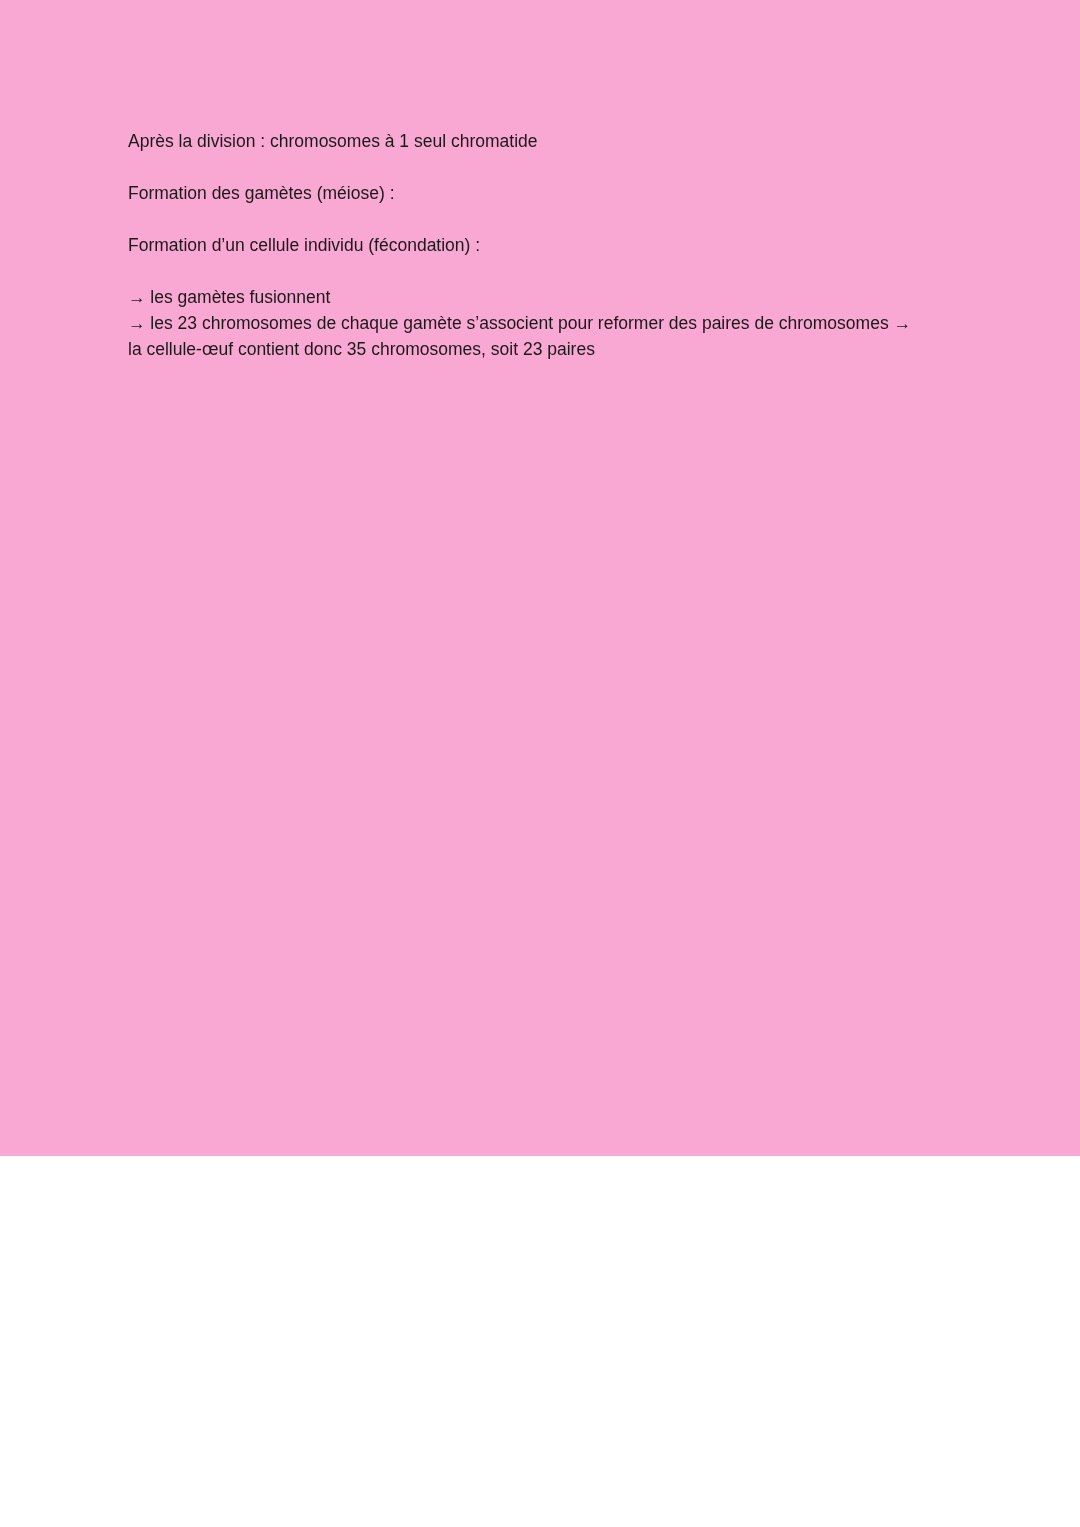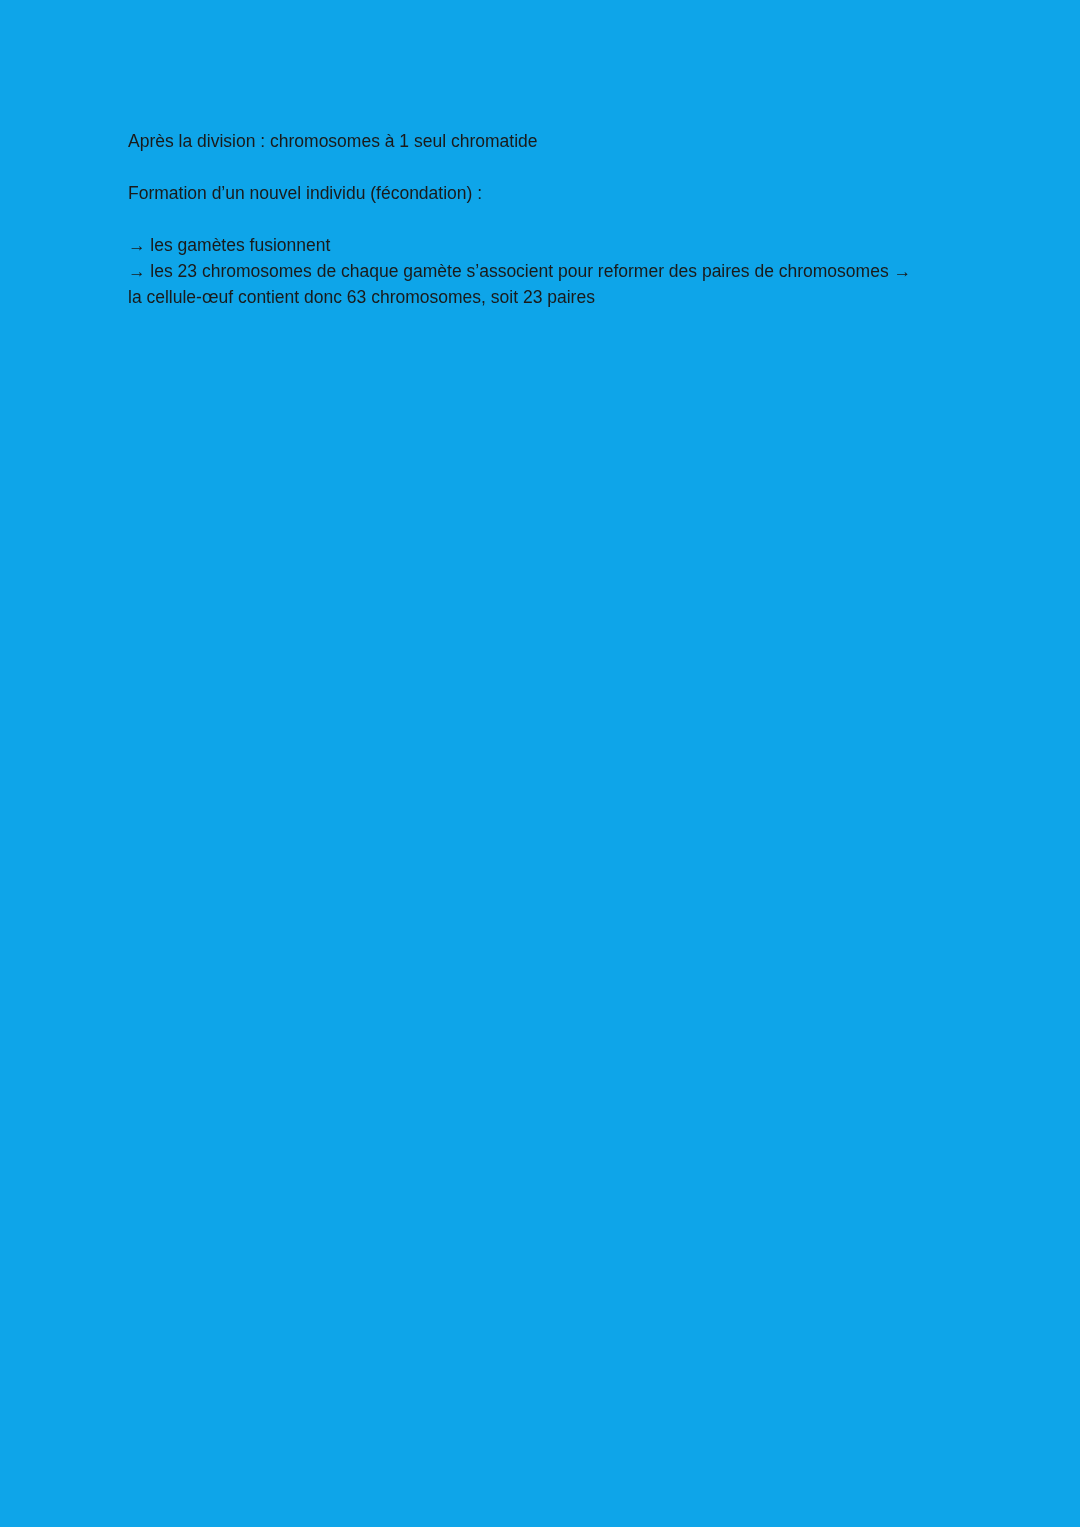--- a/index.html
+++ b/index.html
@@ -3,22 +3,22 @@
 <meta charset="utf-8">
 <style>
   html, body {
     margin: 0;
     padding: 0;
     background: #ffffff;
   }
   .page {
     position: relative;
     width: 1080px;
-    height: 1527px;
-    background: #0ea5e9;
+    height: 1156px;
+    background: #f9a8d4;
     overflow: hidden;
   }
   .content {
     position: absolute;
     top: 128px;
     left: 128px;
     width: 830px;
     font-family: "Liberation Sans", sans-serif;
     font-size: 17.5px;
     line-height: 26px;
@@ -28,18 +28,19 @@
     margin: 0 0 26px 0;
     white-space: pre-line; 
   }
 </style>
 </head>
 <body>
 
 <div class="page">
   <div class="content">
     <p class="para">Après la division : chromosomes à 1 seul chromatide</p>
-    <p class="para">Formation d’un nouvel individu (fécondation) :</p>
+    <p class="para">Formation des gamètes (méiose) :</p>
+    <p class="para">Formation d’un cellule individu (fécondation) :</p>
     <p class="para">→ les gamètes fusionnent
 → les 23 chromosomes de chaque gamète s’associent pour reformer des paires de chromosomes →
-la cellule-œuf contient donc 63 chromosomes, soit 23 paires</p>
+la cellule-œuf contient donc 35 chromosomes, soit 23 paires</p>
   </div>
 </div>
 
 </body></html>

